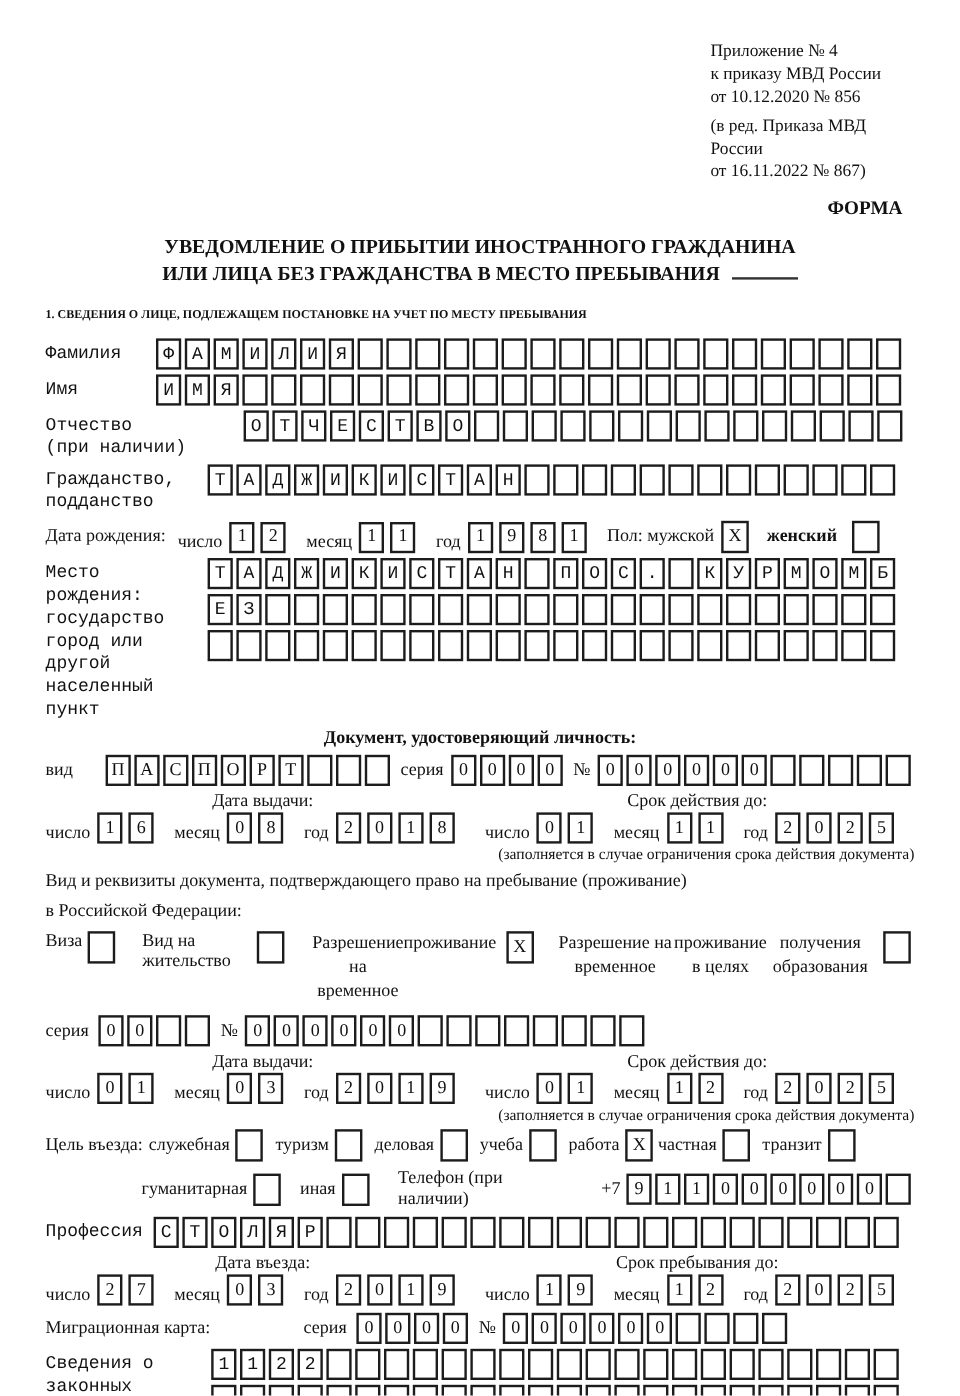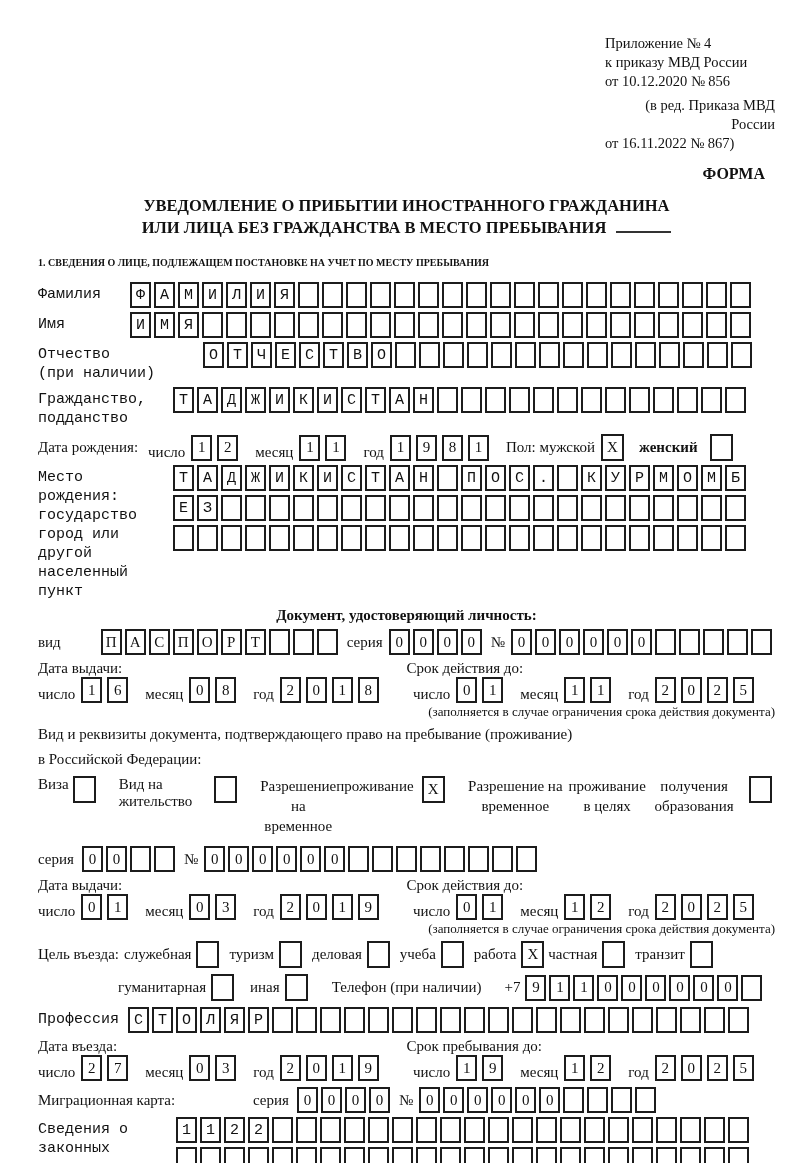--- a/index.html
+++ b/index.html
@@ -1,22 +1,22 @@
 <!DOCTYPE html>
 <html><head>
 <meta charset="utf-8">
 <style>
   html,body{margin:0;padding:0;background:#fff;}
   body{width:800px;height:1163px;overflow:hidden;color:#111;
        font-family:"Liberation Serif","DejaVu Serif",serif;font-size:15px;}
-  .page{box-sizing:border-box;width:800px;height:1163px;padding:34px 25px 0 38px;}
+  .page{box-sizing:border-box;width:800px;height:1163px;padding:34px 38px 0 38px;}
 
   
   .hdr{margin-left:auto;width:170px;line-height:19px;font-size:14.5px;}
-  .hdr .grp2{margin-top:5px;text-align:right;}
+  .hdr .grp2{margin-top:5px;}
   .form-label{text-align:right;padding-right:10px;font-weight:bold;font-size:16px;margin-top:12px;}
 
   
   .title{margin-top:12px;text-align:center;font-weight:bold;font-size:16.5px;line-height:22px;}
   .uline{display:inline-block;width:55px;height:2px;background:#333;margin-left:10px;}
   .sec-heading{margin-top:18px;font-weight:bold;font-size:10px;}
 
   
   .cell{box-sizing:border-box;flex:0 0 auto;width:21px;height:26px;border:2px solid #1c1c1c;
         margin-right:3px;display:flex;align-items:center;justify-content:center;
@@ -30,21 +30,21 @@
 
   .w-sur{width:92px;} .w-pat{width:165px;} .w-cit{width:135px;} .w-bp{width:135px;}
   .w-prof{width:90px;} .w-guar{width:138px;}
 
   
   .dg{display:flex;align-items:flex-end;}
   .dg .dlbl{margin-right:6px;}
   .dg .cells .cell{margin-right:5px;}
   .dg .cells{margin-right:12px;}
   .dd-headers{display:flex;margin-top:4px;line-height:18px;}
-  .dd-headers span{width:50%;}
+  .dd-headers span{width:50%;text-align:center;}
   .dd-row{display:flex;align-items:center;}
   .dd-row .half{width:375px;}
   .note{font-size:13px;text-align:right;margin:1px 0 4px 0;line-height:16px;}
 
   .doc-heading{text-align:center;font-weight:bold;margin:6px 0 5px 0;}
   .inline-row{display:flex;align-items:center;margin-bottom:4px;}
   .inline-row .ml{margin-left:6px;margin-right:6px;}
 
   .plain{line-height:21px;margin-top:4px;}
   .cb{width:23px;height:27px;}

